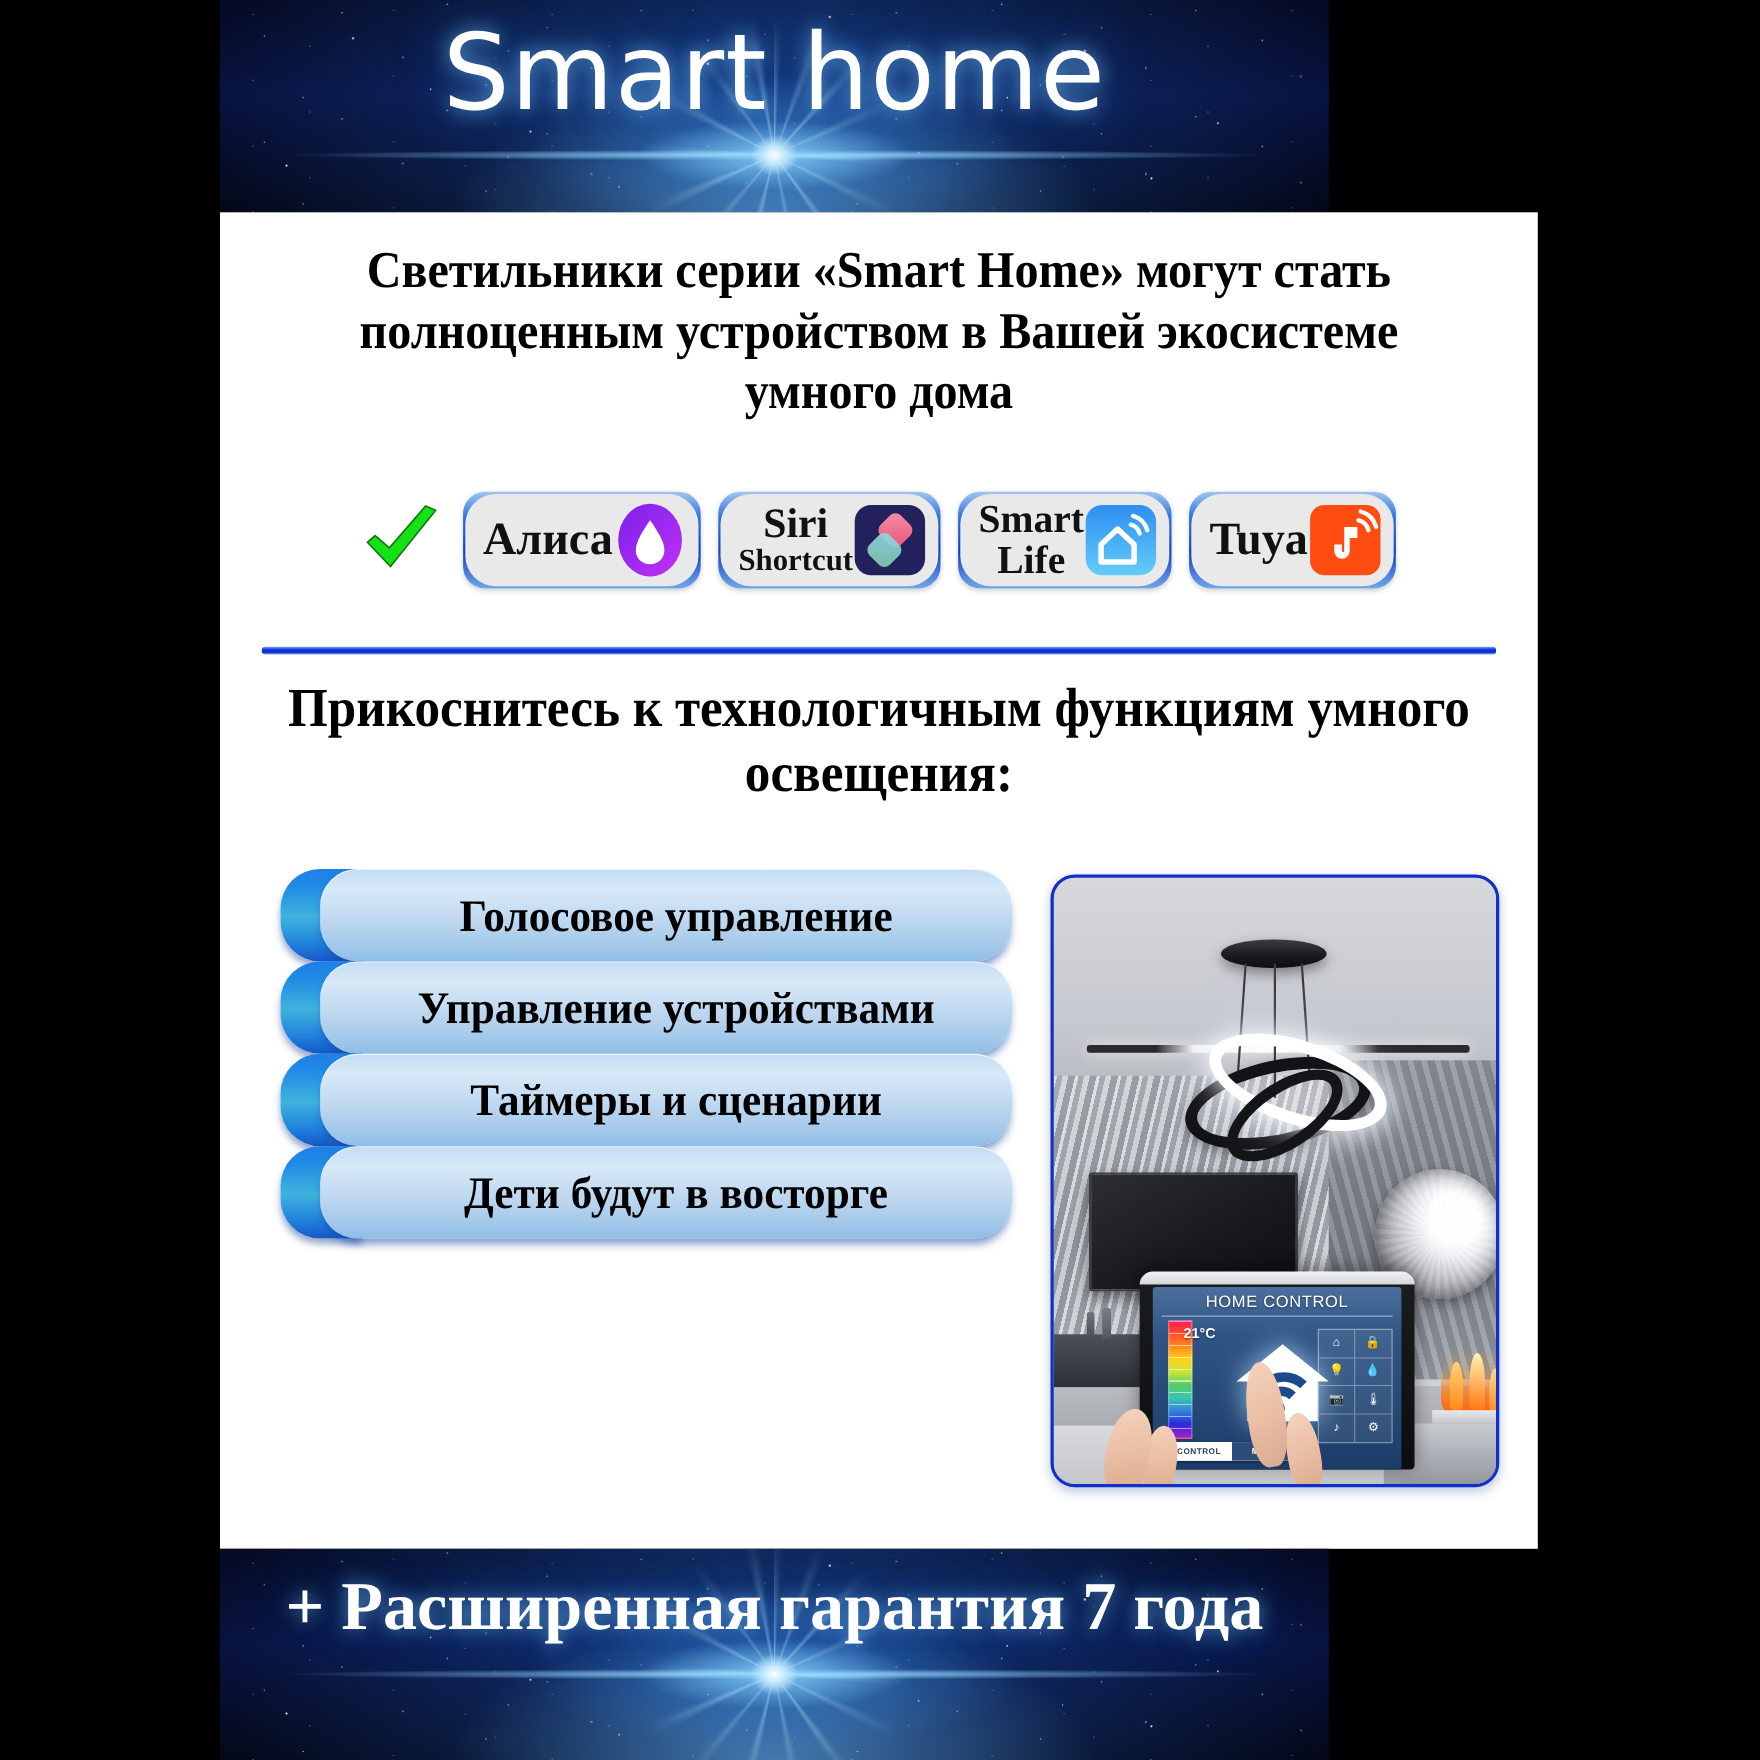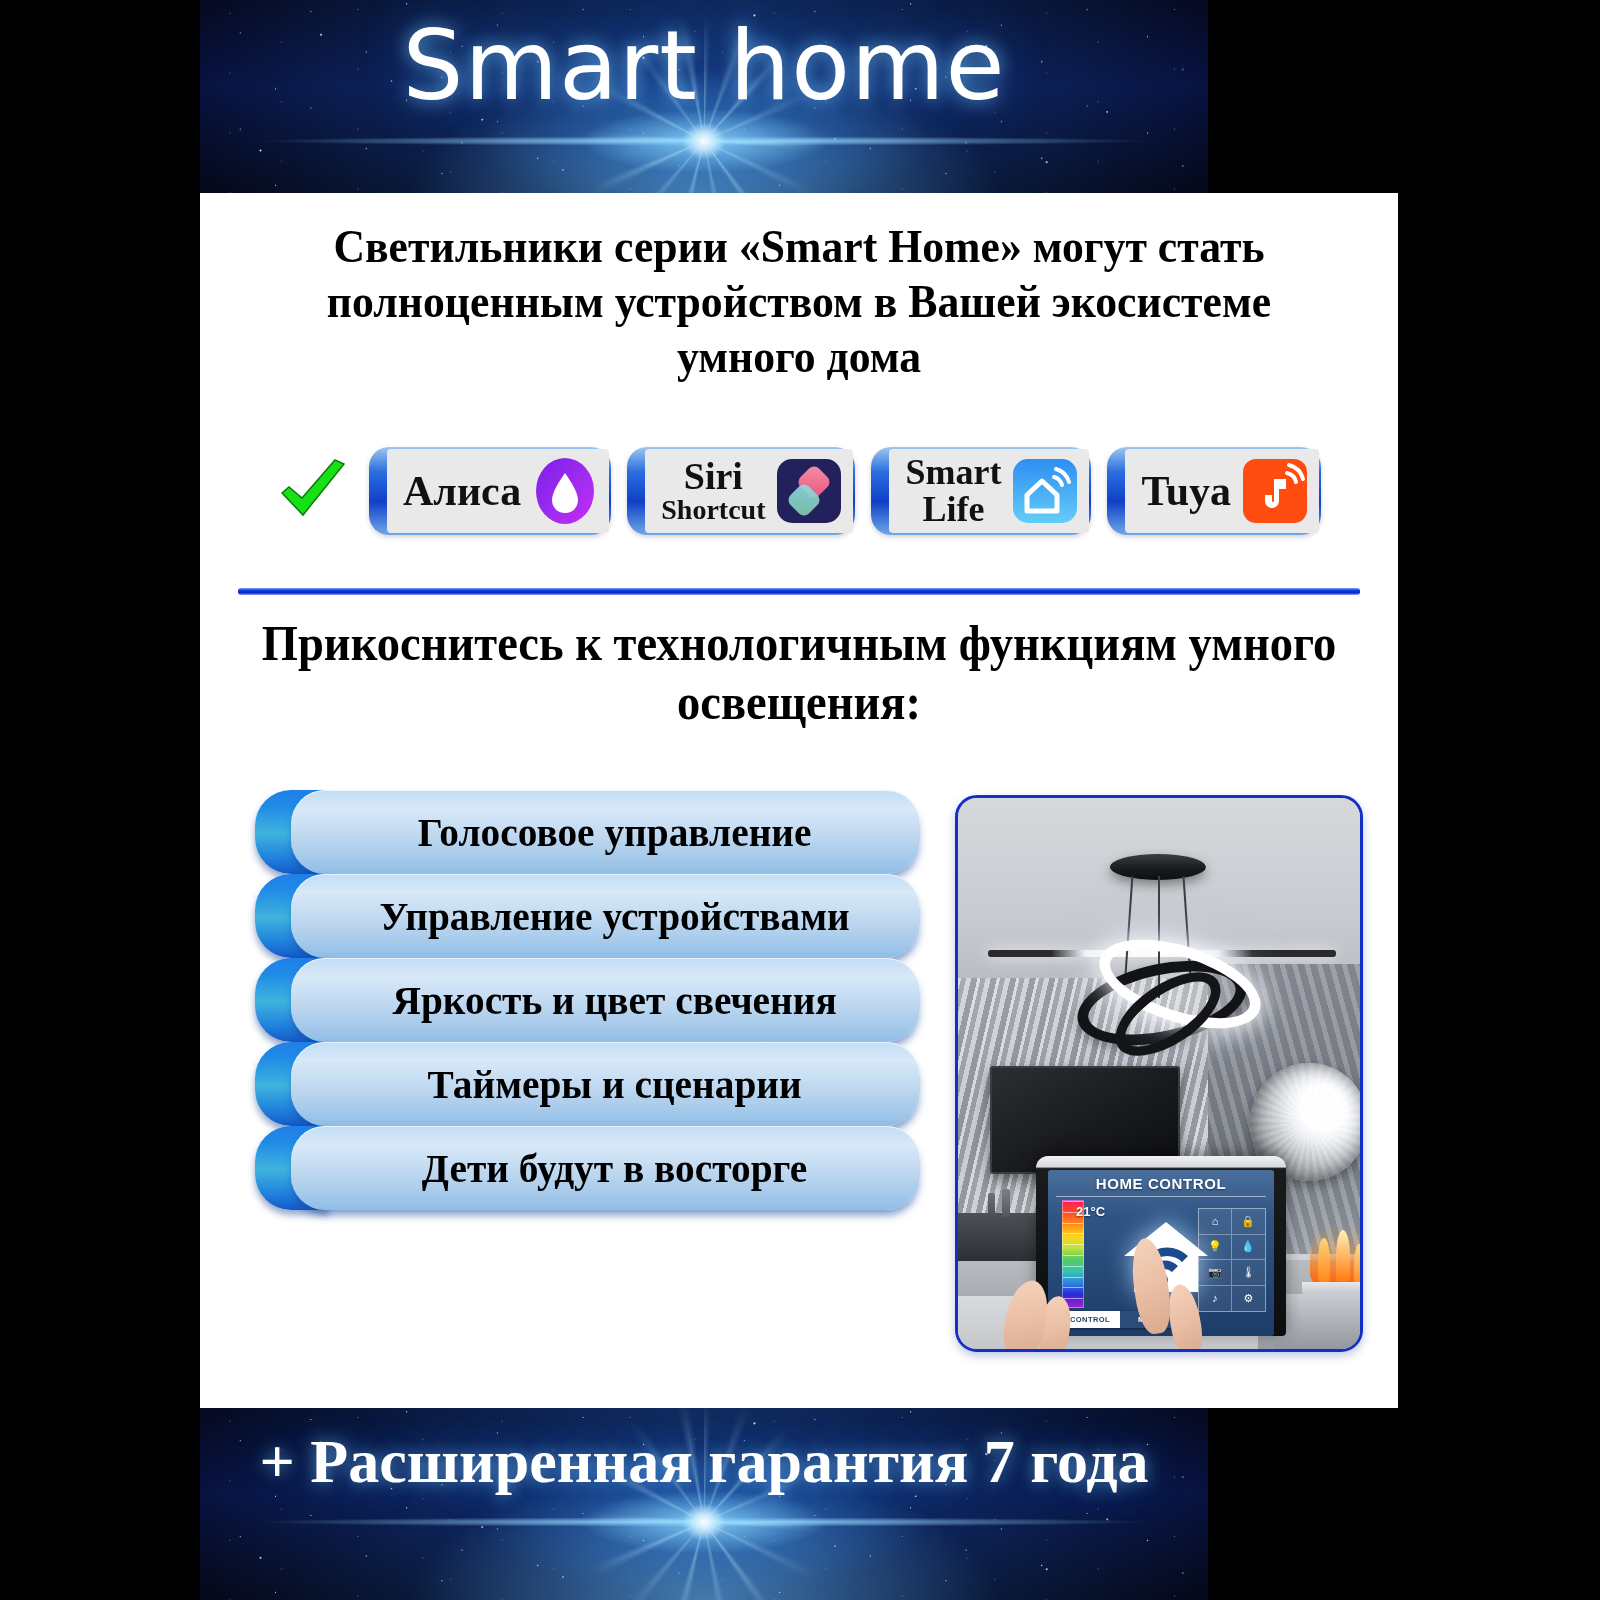--- a/index.html
+++ b/index.html
@@ -133,22 +133,22 @@
     display:flex; align-items:center; justify-content:center; gap:16px;
   }
   .check-icon{ width:72px; height:68px; flex:0 0 auto; margin-right:4px; }
   .badge{
     position:relative; height:88px; border-radius:20px; padding:2px;
     background:linear-gradient(180deg,#9fc6ef 0%, #2a6fe0 28%, #1140c8 62%, #6fa8e8 100%);
     box-shadow:0 2px 5px rgba(0,0,0,.18);
     flex:0 0 auto;
   }
   .badge-inner{
-    height:100%; border-radius:4px; background:#e9e9e9;
-    display:flex; align-items:center; gap:10px; padding:0 10px 0 16px;margin-left:16px;
+    height:100%; border-radius:28px; background:#e9e9e9;
+    display:flex; align-items:center; padding:0 10px 0 16px;
   }
   .badge-label{
     color:#111; font-weight:700; line-height:1.02; white-space:nowrap;
     font-family:"Liberation Serif", serif;
   }
   .badge-label.one-line{ font-size:42px; }
   .badge-label.two-line{ font-size:30px; text-align:center; }
   .badge-logo{ width:68px; height:68px; flex:0 0 auto; }
 
   
@@ -289,21 +289,21 @@
     border-radius:12px 12px 4px 4px;
     box-shadow:0 -4px 16px rgba(0,0,0,.4);
     padding:14px 12px 0 12px;
   }
   .tablet-screen{
     width:100%; height:100%; border-radius:3px; position:relative; overflow:hidden;
     background:linear-gradient(180deg,#4a6f9c 0%, #2f5585 28%, #274a78 60%, #1c3c68 100%);
   }
   .tb-title{
     text-align:center; color:#fff; font-family:"Liberation Sans", sans-serif;
-    font-weight:700; font-size:15px; letter-spacing:.6px; padding-top:5px;
+    font-weight:400; font-size:15px; letter-spacing:.6px; padding-top:5px;
     text-shadow:0 1px 2px rgba(0,0,0,.5);
   }
   .tb-rule{ height:1px; background:rgba(255,255,255,.55); margin:4px 8px 0 8px; }
   .tb-temp{
     position:absolute; left:28px; top:34px; color:#fff;
     font-family:"Liberation Sans", sans-serif; font-weight:700; font-size:13px;
     text-shadow:0 1px 2px rgba(0,0,0,.5);
   }
   .tb-spectrum{
     position:absolute; left:14px; top:30px; width:22px; height:108px;
@@ -458,26 +458,20 @@
         <div class="pill-shadow"></div>
         <div class="pill-cap"></div>
         <div class="pill-body"></div>
         <div class="pill-text">Голосовое управление</div>
       </div>
       <div class="feature-pill">
         <div class="pill-shadow"></div>
         <div class="pill-cap"></div>
         <div class="pill-body"></div>
         <div class="pill-text">Управление устройствами</div>
-      </div>
-      <div class="feature-pill">
-        <div class="pill-shadow"></div>
-        <div class="pill-cap"></div>
-        <div class="pill-body"></div>
-        <div class="pill-text">Яркость и цвет свечения</div>
       </div>
       <div class="feature-pill">
         <div class="pill-shadow"></div>
         <div class="pill-cap"></div>
         <div class="pill-body"></div>
         <div class="pill-text">Таймеры и сценарии</div>
       </div>
       <div class="feature-pill">
         <div class="pill-shadow"></div>
         <div class="pill-cap"></div>

